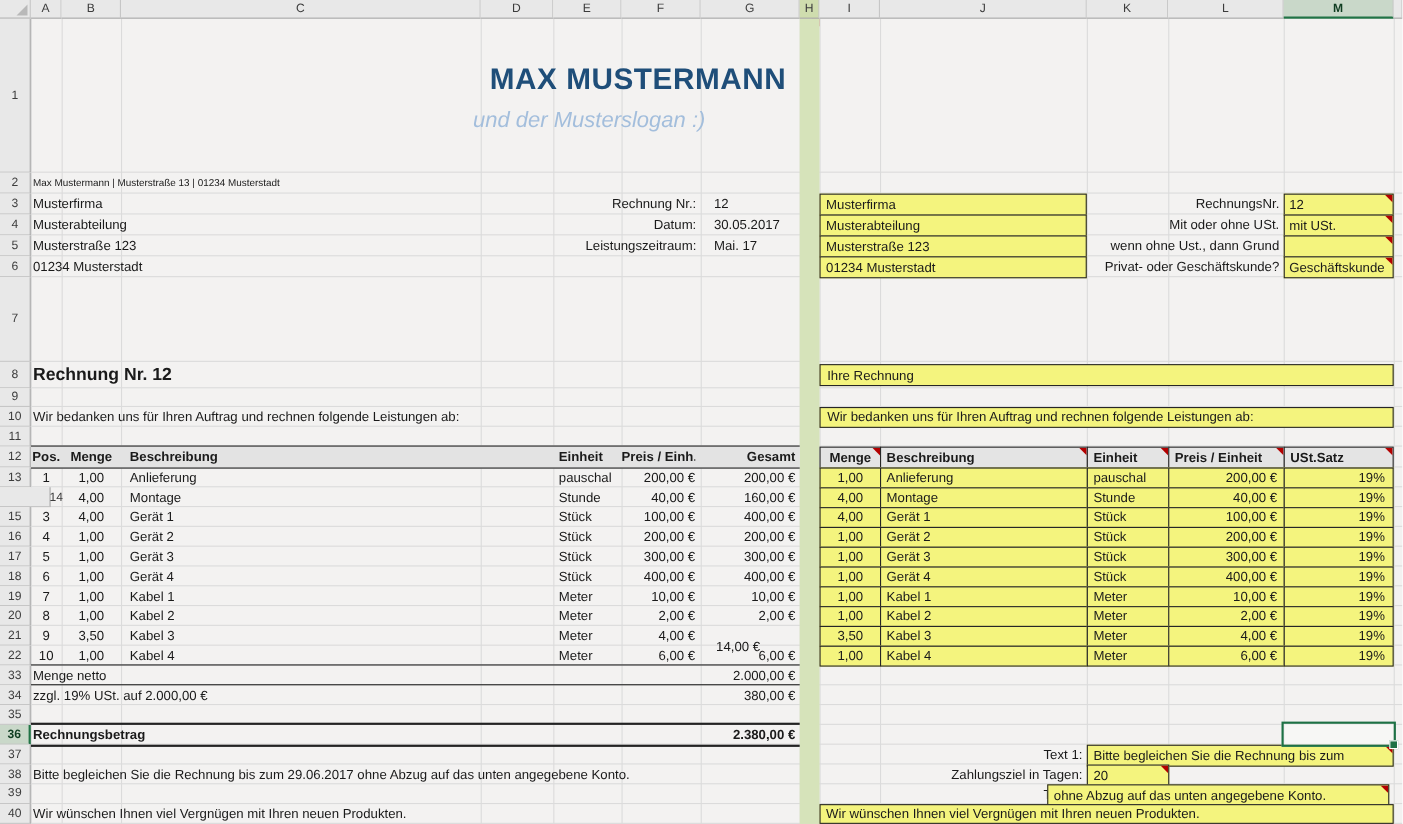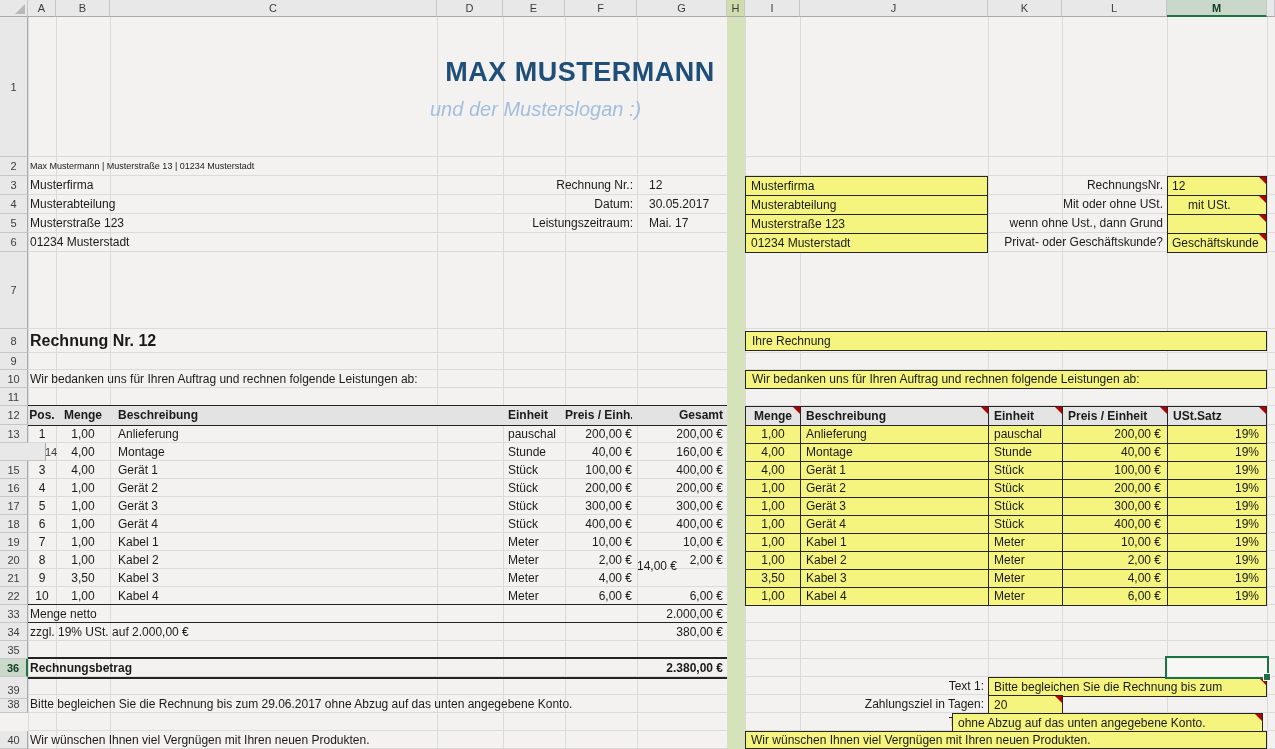--- a/index.html
+++ b/index.html
@@ -84,21 +84,21 @@
   <div class="abs cell yellow" style="left:745px;top:214px;width:243px;height:20px;line-height:18px;padding-left:5px;">Musterstraße 123</div>
   <div class="abs cell yellow" style="left:745px;top:233px;width:243px;height:20px;line-height:18px;padding-left:5px;">01234 Musterstadt</div>
 
   <div class="abs cell r" style="left:880px;top:176px;width:283px;height:19px;line-height:19px;">RechnungsNr.</div>
   <div class="abs cell r" style="left:880px;top:195px;width:283px;height:19px;line-height:19px;">Mit oder ohne USt.</div>
   <div class="abs cell r" style="left:880px;top:214px;width:283px;height:19px;line-height:19px;">wenn ohne Ust., dann Grund</div>
   <div class="abs cell r" style="left:880px;top:233px;width:283px;height:19px;line-height:19px;">Privat- oder Geschäftskunde?</div>
 
   <div class="abs cell yellow" style="left:1167px;top:176px;width:100px;height:20px;line-height:18px;padding-left:4px;">
     <span>12</span><i class="tri"></i></div>
-  <div class="abs cell yellow" style="left:1167px;top:195px;width:100px;height:20px;line-height:18px;padding-left:20px;">
+  <div class="abs cell yellow" style="left:1167px;top:195px;width:100px;height:20px;line-height:18px;padding-left:4px;">
     <span>mit USt.</span><i class="tri"></i></div>
   <div class="abs cell yellow" style="left:1167px;top:214px;width:100px;height:20px;line-height:18px;padding-left:4px;">
     <span></span><i class="tri"></i></div>
   <div class="abs cell yellow" style="left:1167px;top:233px;width:100px;height:20px;line-height:18px;padding-left:4px;">
     <span>Geschäftskunde</span><i class="tri"></i></div>
 
   <div class="abs cell yellow" style="left:745px;top:331px;width:522px;height:20px;line-height:18px;padding-left:6px;">Ihre Rechnung</div>
   <div class="abs cell yellow" style="left:745px;top:370px;width:522px;height:19px;line-height:17px;padding-left:6px;">Wir bedanken uns für Ihren Auftrag und rechnen folgende Leistungen ab:</div>
 
   <div class="abs cell grayhdr c" style="left:745px;top:406px;width:56px;height:20px;line-height:18px;">
@@ -211,21 +211,21 @@
     <div class="rowhdr" style="top: 533px; height: 18px; line-height: 18px;">19</div>
     <div class="rowhdr" style="top: 551px; height: 18px; line-height: 18px;">20</div>
     <div class="rowhdr" style="top: 569px; height: 18px; line-height: 18px;">21</div>
     <div class="rowhdr" style="top: 587px; height: 18px; line-height: 18px;">22</div>
     <div class="rowhdr" style="top: 605px; height: 18px; line-height: 18px;">33</div>
     <div class="rowhdr" style="top: 623px; height: 18px; line-height: 18px;">34</div>
     <div class="rowhdr" style="top: 641px; height: 18px; line-height: 18px;">35</div>
     <div class="rowhdr" style="top: 659px; height: 18px; line-height: 18px; background: rgb(201, 216, 201); border-right: 2px solid rgb(33, 115, 70); font-weight: bold; color: rgb(15, 61, 33);">36</div>
     <div class="rowhdr" style="top: 677px; height: 18px; line-height: 18px;">37</div>
     <div class="rowhdr" style="top: 695px; height: 18px; line-height: 18px;">38</div>
-    <div class="rowhdr" style="top: 681px; height: 18px; line-height: 18px;">39</div>
+    <div class="rowhdr" style="top: 713px; height: 18px; line-height: 18px; font-family: Liberation Mono, monospace;">39</div>
     <div class="rowhdr" style="top: 731px; height: 18px; line-height: 18px;">40</div>
     <div class="abs cell" style="left: 28px; top: 425px; width: 28px; height: 18px; line-height: 18px; text-align: center; padding-left: 0px;">1</div>
     <div class="abs cell" style="left: 56px; top: 425px; width: 54px; height: 18px; line-height: 18px; text-align: center; padding-left: 0px;">1,00</div>
     <div class="abs cell" style="left: 110px; top: 425px; width: 327px; height: 18px; line-height: 18px; text-align: left; padding-left: 8px;">Anlieferung</div>
     <div class="abs cell" style="left: 503px; top: 425px; width: 62px; height: 18px; line-height: 18px; text-align: left; padding-left: 5px;">pauschal</div>
     <div class="abs cell" style="left: 565px; top: 425px; width: 72px; height: 18px; line-height: 18px; text-align: right; padding-right: 5px;">200,00 €</div>
     <div class="abs cell" style="left: 637px; top: 425px; width: 90px; height: 18px; line-height: 18px; text-align: right; padding-right: 4px;">200,00 €</div>
     <div class="abs cell" style="left: 28px; top: 443px; width: 28px; height: 18px; line-height: 18px; text-align: center; padding-left: 0px;">2</div>
     <div class="abs cell" style="left: 56px; top: 443px; width: 54px; height: 18px; line-height: 18px; text-align: center; padding-left: 0px;">4,00</div>
     <div class="abs cell" style="left: 110px; top: 443px; width: 327px; height: 18px; line-height: 18px; text-align: left; padding-left: 8px;">Montage</div>
@@ -266,21 +266,21 @@
     <div class="abs cell" style="left: 56px; top: 551px; width: 54px; height: 18px; line-height: 18px; text-align: center; padding-left: 0px;">1,00</div>
     <div class="abs cell" style="left: 110px; top: 551px; width: 327px; height: 18px; line-height: 18px; text-align: left; padding-left: 8px;">Kabel 2</div>
     <div class="abs cell" style="left: 503px; top: 551px; width: 62px; height: 18px; line-height: 18px; text-align: left; padding-left: 5px;">Meter</div>
     <div class="abs cell" style="left: 565px; top: 551px; width: 72px; height: 18px; line-height: 18px; text-align: right; padding-right: 5px;">2,00 €</div>
     <div class="abs cell" style="left: 637px; top: 551px; width: 90px; height: 18px; line-height: 18px; text-align: right; padding-right: 4px;">2,00 €</div>
     <div class="abs cell" style="left: 28px; top: 569px; width: 28px; height: 18px; line-height: 18px; text-align: center; padding-left: 0px;">9</div>
     <div class="abs cell" style="left: 56px; top: 569px; width: 54px; height: 18px; line-height: 18px; text-align: center; padding-left: 0px;">3,50</div>
     <div class="abs cell" style="left: 110px; top: 569px; width: 327px; height: 18px; line-height: 18px; text-align: left; padding-left: 8px;">Kabel 3</div>
     <div class="abs cell" style="left: 503px; top: 569px; width: 62px; height: 18px; line-height: 18px; text-align: left; padding-left: 5px;">Meter</div>
     <div class="abs cell" style="left: 565px; top: 569px; width: 72px; height: 18px; line-height: 18px; text-align: right; padding-right: 5px;">4,00 €</div>
-    <div class="abs cell" style="left: 637px; top: 557px; width: 90px; height: 18px; line-height: 18px; text-align: left; padding-right: 22px;">14,00 €</div>
+    <div class="abs cell" style="left: 637px; top: 579px; width: 90px; height: 18px; line-height: 18px; text-align: center; padding-right: 22px;">14,00 €</div>
     <div class="abs cell" style="left: 28px; top: 587px; width: 28px; height: 18px; line-height: 18px; text-align: center; padding-left: 0px;">10</div>
     <div class="abs cell" style="left: 56px; top: 587px; width: 54px; height: 18px; line-height: 18px; text-align: center; padding-left: 0px;">1,00</div>
     <div class="abs cell" style="left: 110px; top: 587px; width: 327px; height: 18px; line-height: 18px; text-align: left; padding-left: 8px;">Kabel 4</div>
     <div class="abs cell" style="left: 503px; top: 587px; width: 62px; height: 18px; line-height: 18px; text-align: left; padding-left: 5px;">Meter</div>
     <div class="abs cell" style="left: 565px; top: 587px; width: 72px; height: 18px; line-height: 18px; text-align: right; padding-right: 5px;">6,00 €</div>
     <div class="abs cell" style="left: 637px; top: 587px; width: 90px; height: 18px; line-height: 18px; text-align: right; padding-right: 4px;">6,00 €</div>
     <div class="abs cell yellow" style="left: 745px; top: 425px; width: 56px; height: 19px; line-height: 17px; text-align: center; padding-left: 0px;">1,00</div>
     <div class="abs cell yellow" style="left: 800px; top: 425px; width: 189px; height: 19px; line-height: 17px; text-align: left; padding-left: 5px;">Anlieferung</div>
     <div class="abs cell yellow" style="left: 988px; top: 425px; width: 75px; height: 19px; line-height: 17px; text-align: left; padding-left: 5px;">pauschal</div>
     <div class="abs cell yellow" style="left: 1062px; top: 425px; width: 106px; height: 19px; line-height: 17px; text-align: right; padding-right: 6px;">200,00 €</div>

